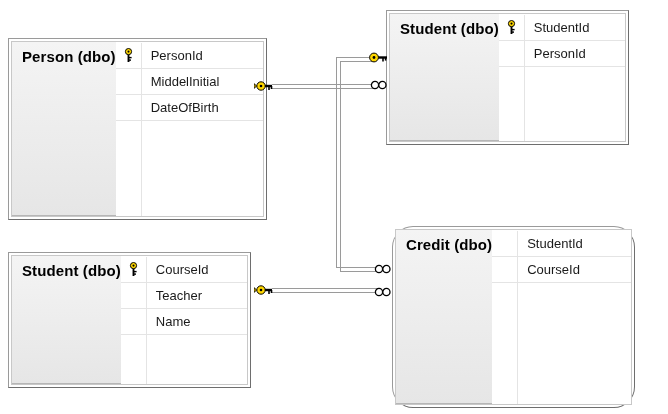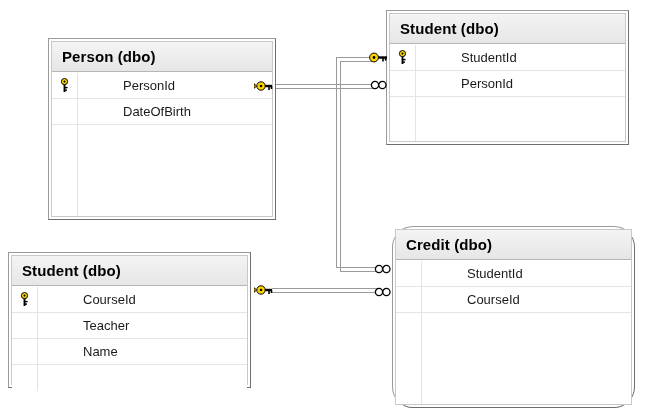--- a/index.html
+++ b/index.html
@@ -38,21 +38,21 @@
     border-bottom-color: #6e6e6e;
     box-sizing: border-box;
     padding: 2px;
   }
   .entity-inner {
     border: 1px solid #c8c8c8;
     background: #ffffff;
     box-sizing: border-box;
     height: 100%;
     display: flex;
-    flex-direction: column;
+    flex-direction: row;
   }
   .entity-header {
     background: linear-gradient(to bottom, #f4f4f4 0%, #ededed 50%, #e6e6e6 100%);
     color: #000000;
     font-weight: bold;
     font-size: 15px;
     line-height: 1;
     padding: 7px 0 7px 10px;
     border-bottom: 1px solid #b6b6b6;
     letter-spacing: 0.1px;
@@ -65,21 +65,20 @@
     background: #ffffff;
     border-top: 1px solid #ffffff;
   }
   .field-row {
     display: flex;
     align-items: center;
     height: 26px;
     flex: 0 0 26px;
     border-bottom: 1px solid #e4e4e4;
     box-sizing: border-box;
-    gap: 36px;
   }
   .field-key-cell {
     width: 26px;
     flex: 0 0 26px;
     height: 100%;
     border-right: 1px solid #e4e4e4;
     display: flex;
     align-items: center;
     justify-content: center;
     box-sizing: border-box;
@@ -195,38 +194,42 @@
   </span>
 
   <span class="endpoint" style="left:374px; top:286px;">
     <svg width="18" height="12" viewBox="0 0 18 12">
       <circle cx="5" cy="6" r="3.6" fill="#ffffff" stroke="#000000" stroke-width="1.3"></circle>
       <circle cx="12.4" cy="6" r="3.6" fill="#ffffff" stroke="#000000" stroke-width="1.3"></circle>
     </svg>
   </span>
 
   <div id="entity-layer">
-      <div class="entity" style="left: 8px; top: 38px; width: 228px; height: 182px; margin-left: 40px;">
+      <div class="entity" style="left: 8px; top: 38px; width: 259px; height: 182px;">
         <div class="entity-inner">
           <div class="entity-header">Person (dbo)</div>
           <div class="entity-body">
             <div class="field-row">
               <div class="field-key-cell">
                 <svg class="pk-icon" viewBox="0 0 11 15">
                   <circle cx="5.5" cy="3.6" r="3.1" fill="#ffd700" stroke="#000000" stroke-width="1"></circle>
                   <circle cx="5.5" cy="3.6" r="1.05" fill="#000000"></circle>
                   <path d="M5.5 6.6 L5.5 14" stroke="#000000" stroke-width="1.9" fill="none"></path>
                   <path d="M5.5 9.6 L8.6 9.6" stroke="#000000" stroke-width="1.4" fill="none"></path>
                   <path d="M5.5 12.1 L8.0 12.1" stroke="#000000" stroke-width="1.4" fill="none"></path>
                 </svg>
               </div>
               <div class="field-name">PersonId</div>
             </div>
             <div class="field-row">
               <div class="field-key-cell"></div>
+              <div class="field-name">MiddelInitial</div>
+            </div>
+            <div class="field-row">
+              <div class="field-key-cell"></div>
               <div class="field-name">DateOfBirth</div>
             </div>
             <div class="field-row filler-row">
               <div class="field-key-cell"></div>
               <div class="field-name"></div>
             </div>
           </div>
         </div>
       </div>
       <div class="entity" style="left: 386px; top: 10px; width: 243px; height: 135px;">

